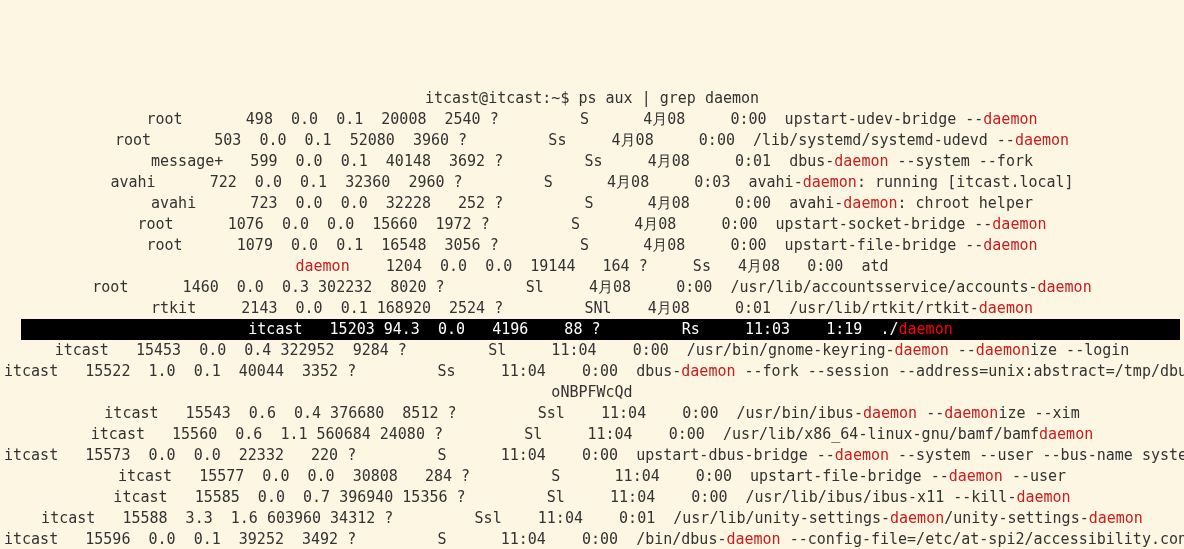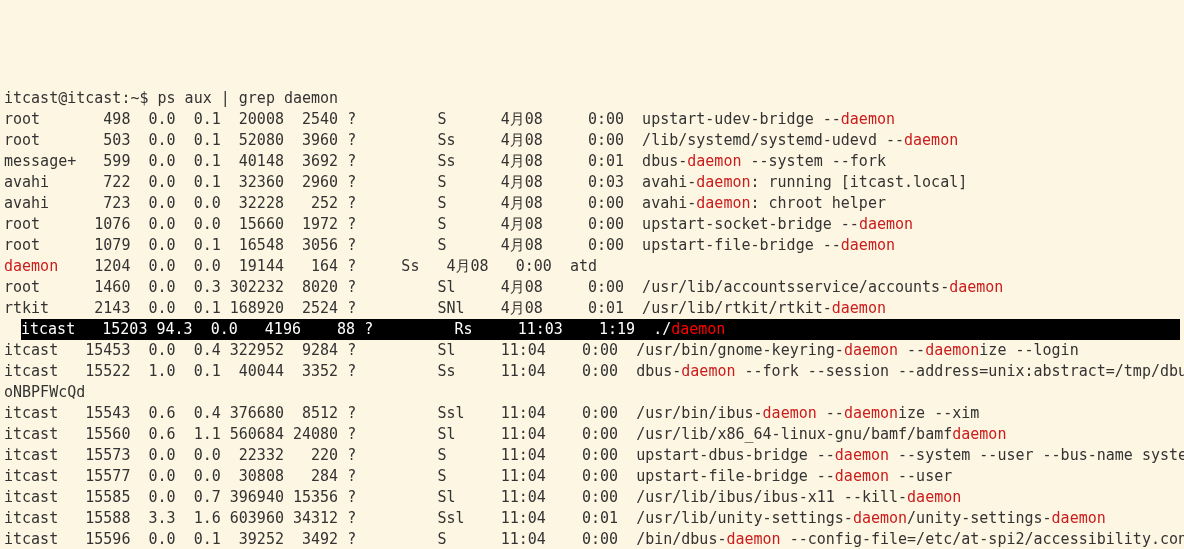--- a/index.html
+++ b/index.html
@@ -9,21 +9,21 @@
     font-family: "DejaVu Sans Mono", "Consolas", monospace;
     font-size: 15px;
     line-height: 21px;
     color: #333;
     width: 1184px;
     box-sizing: border-box;
     white-space: pre;
     position: relative;
     overflow: hidden;
   }
-  .row { white-space: pre; }
+  .row { white-space: pre; text-align: center; }
   .row.highlight {
     background: #000;
     color: #fff;
     margin-left: 17px;
   }
   .hl-daemon { color: #cb1c1c; font-weight: normal; }
   .highlight .hl-daemon { color: #ff0000; }
 </style>
 </head>
 <body>

